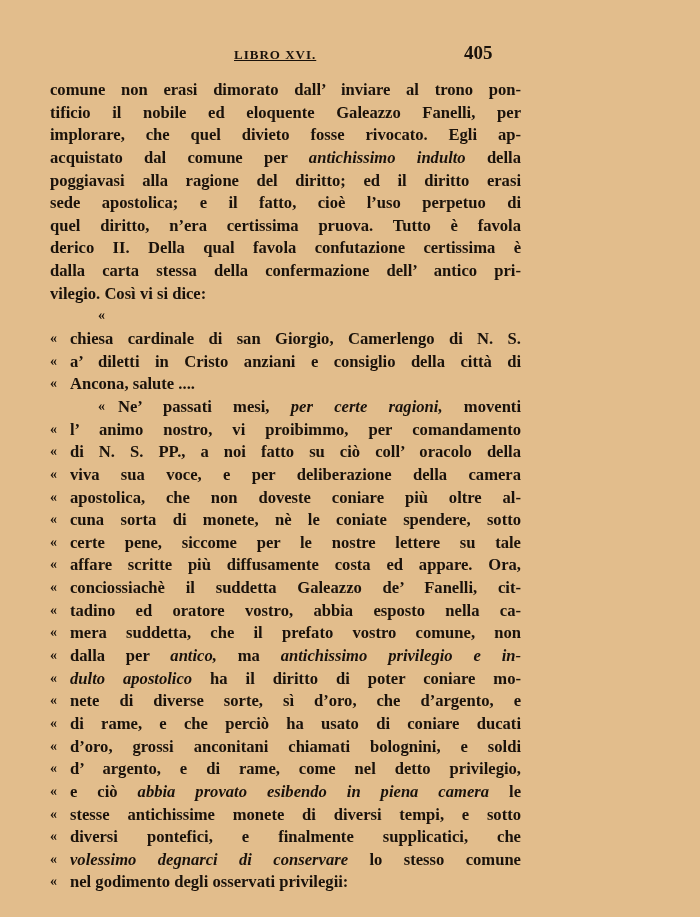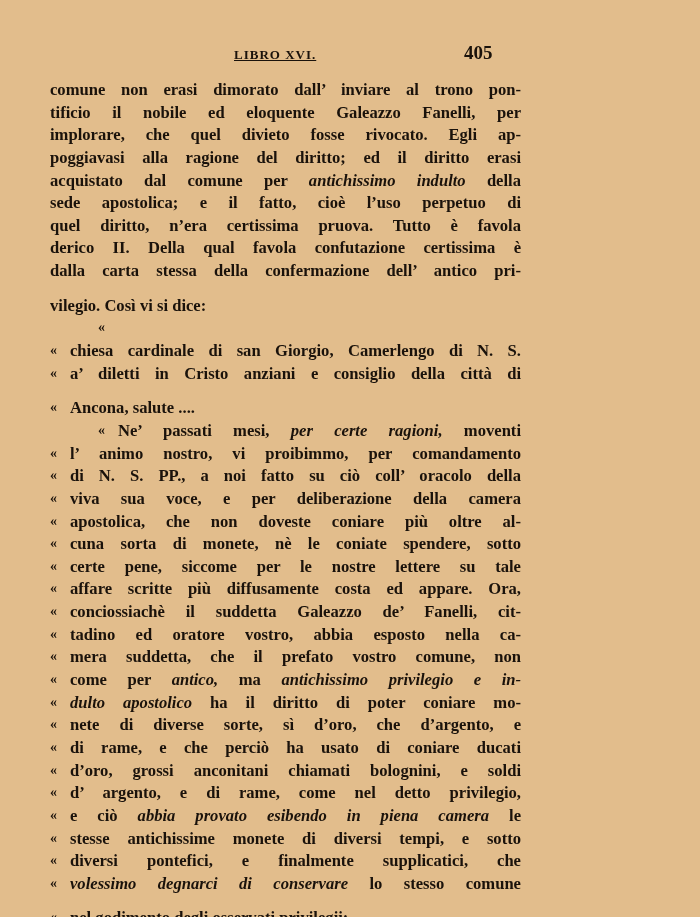--- a/index.html
+++ b/index.html
@@ -25,21 +25,21 @@
   .text-block {
     position: absolute; left: 50px; top: 79px; width: 471px;
   }
   .line {
     height: 22.65px; line-height: 22.65px;
     font-size: 16.6px; font-weight: bold;
     white-space: nowrap;
     text-align: justify; text-align-last: justify;
     position: relative;
   }
-  .line.last { text-align-last: left; margin-top: 12px; }
+  .line.last { text-align-last: left; }
   .it { font-style: italic; }
   .line-wrap { display: flex; align-items: center; }
   .line-wrap .content { flex: 1; text-align: justify; text-align-last: justify; }
   .line-wrap.last .content { text-align-last: left; }
 </style>
 </head>
 <body>
 
 <div class="header">
   <span class="running-title">LIBRO XVI.</span>
@@ -50,24 +50,24 @@
     <div class="line line-wrap">
       <span class="content"><span>comune non erasi dimorato dall’ inviare al trono pon-</span></span>
     </div>
     <div class="line line-wrap">
       <span class="content"><span>tificio il nobile ed eloquente Galeazzo Fanelli, per</span></span>
     </div>
     <div class="line line-wrap">
       <span class="content"><span>implorare, che quel divieto fosse rivocato. Egli ap-</span></span>
     </div>
     <div class="line line-wrap">
-      <span class="content"><span>poggiavasi alla ragione del diritto; ed il diritto erasi</span></span>
+      <span class="content"><span>acquistato dal comune per </span><span class="it">antichissimo indulto</span><span> della</span></span>
     </div>
     <div class="line line-wrap">
-      <span class="content"><span>acquistato dal comune per </span><span class="it">antichissimo indulto</span><span> della</span></span>
+      <span class="content"><span>poggiavasi alla ragione del diritto; ed il diritto erasi</span></span>
     </div>
     <div class="line line-wrap">
       <span class="content"><span>sede apostolica; e il fatto, cioè l’uso perpetuo di</span></span>
     </div>
     <div class="line line-wrap">
       <span class="content"><span>quel diritto, n’era certissima pruova. Tutto è favola</span></span>
     </div>
     <div class="line line-wrap">
       <span class="content"><span>derico II. Della qual favola confutazione certissima è</span></span>
     </div>
@@ -131,21 +131,21 @@
     <div class="line line-wrap">
       <span class="guil" style="display: inline-block; width: 20px; font-size: 14px;">«</span>
       <span class="content"><span>tadino ed oratore vostro, abbia esposto nella ca-</span></span>
     </div>
     <div class="line line-wrap">
       <span class="guil" style="display: inline-block; width: 20px; font-size: 14px;">«</span>
       <span class="content"><span>mera suddetta, che il prefato vostro comune, non</span></span>
     </div>
     <div class="line line-wrap">
       <span class="guil" style="display: inline-block; width: 20px; font-size: 14px;">«</span>
-      <span class="content"><span>come per </span><span class="it">antico,</span><span> ma </span><span class="it">antichissimo privilegio e in-</span></span>
+      <span class="content"><span>dalla per </span><span class="it">antico,</span><span> ma </span><span class="it">antichissimo privilegio e in-</span></span>
     </div>
     <div class="line line-wrap">
       <span class="guil" style="display: inline-block; width: 20px; font-size: 14px;">«</span>
       <span class="content"><span class="it">dulto apostolico</span><span> ha il diritto di poter coniare mo-</span></span>
     </div>
     <div class="line line-wrap">
       <span class="guil" style="display: inline-block; width: 20px; font-size: 14px;">«</span>
       <span class="content"><span>nete di diverse sorte, sì d’oro, che d’argento, e</span></span>
     </div>
     <div class="line line-wrap">

